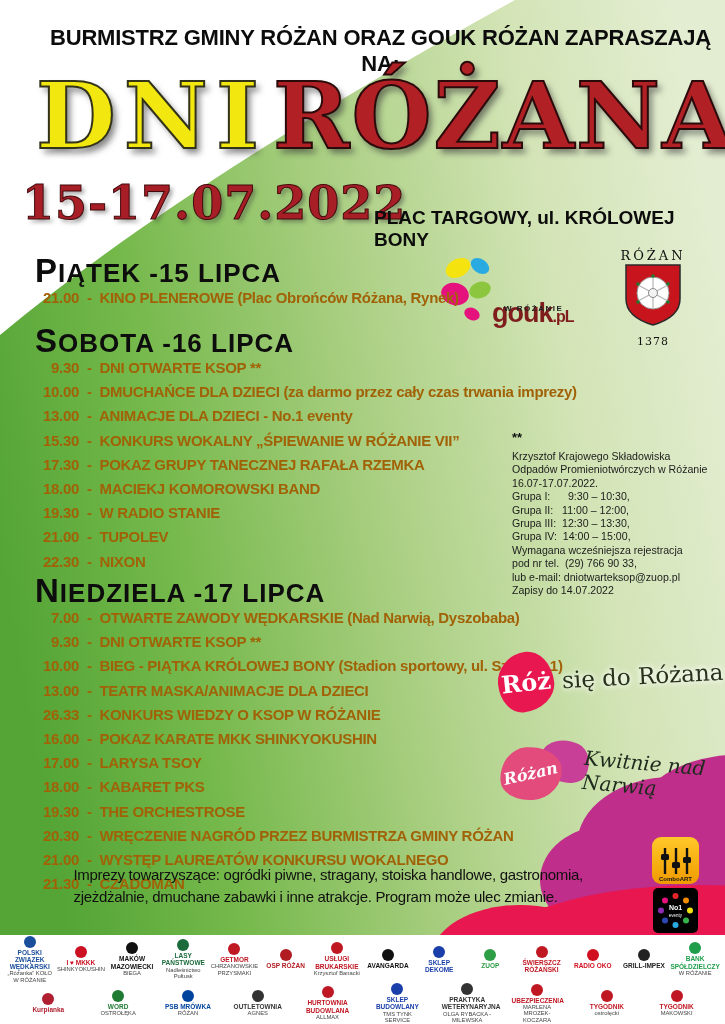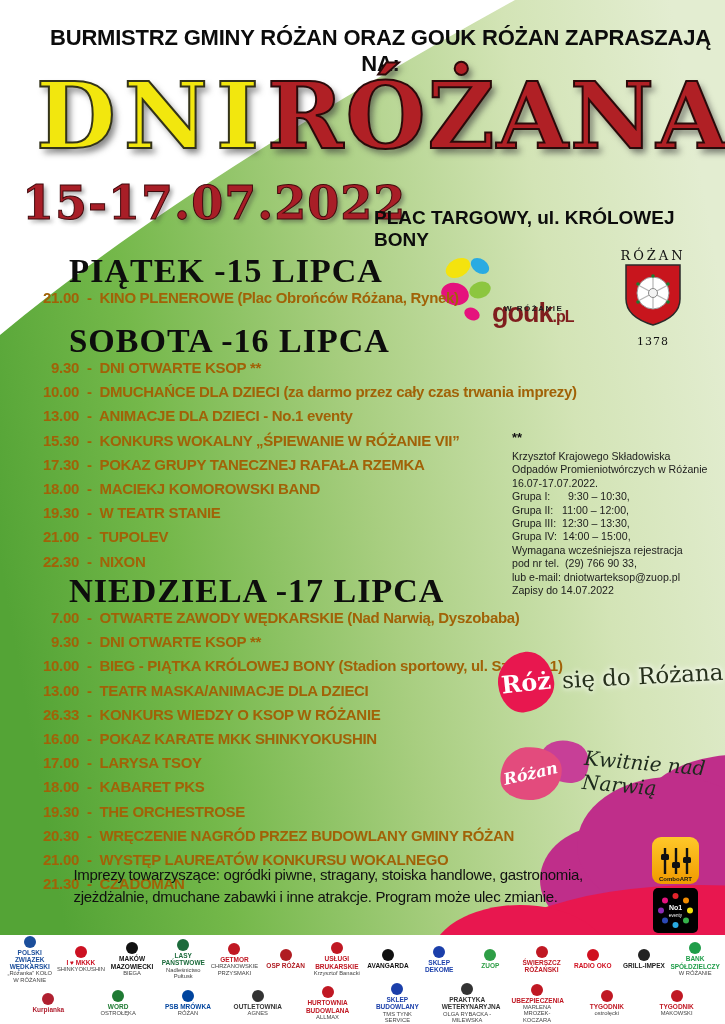--- a/index.html
+++ b/index.html
@@ -4,21 +4,21 @@
 <style>
   html,body{margin:0;padding:0;background:#fff;}
   .poster{position:relative;width:725px;height:1024px;overflow:hidden;
           font-family:"Liberation Sans",sans-serif;background:#fff;}
   .bg{position:absolute;left:0;top:0;z-index:0;}
 
   
   .header-line{position:absolute;top:25px;left:0;right:0;text-align:center;
     font-size:22px;font-weight:bold;color:#0c0c0c;letter-spacing:-0.2px;z-index:1;padding-left:36px;}
   .title-row{position:absolute;top:70px;left:36px;right:32px;display:flex;
-    justify-content:space-between;z-index:1;}
+    justify-content:space-between;z-index:1;gap:6px;}
   .title-word{font-family:"DejaVu Serif",serif;font-weight:700;font-size:92px;line-height:1;
     text-shadow:4px 5px 6px rgba(55,55,55,.6);}
   .title-dni{color:#f2e70e;-webkit-text-stroke:2px #33331a;letter-spacing:8px;}
   .title-rozana{color:#b02025;-webkit-text-stroke:2px #2a0a0a;letter-spacing:2px;}
   .date-text{position:absolute;left:22px;top:180px;z-index:1;
     font-family:"DejaVu Serif",serif;font-weight:700;font-size:46px;line-height:1;
     color:#a81e27;-webkit-text-stroke:1px #40090c;text-shadow:3px 3px 4px rgba(55,55,55,.45);
     letter-spacing:1px;text-align:right;}
   .location-text{position:absolute;left:374px;top:207px;z-index:1;
     font-size:19px;font-weight:bold;color:#0c0c0c;}
@@ -32,22 +32,22 @@
     color:#222;letter-spacing:1.5px;}
   .crest{position:absolute;left:610px;top:248px;width:86px;height:102px;z-index:1;text-align:center;}
   .crest-town{font-family:"DejaVu Serif",serif;font-size:13px;letter-spacing:3px;color:#111;}
   .crest-year{font-family:"DejaVu Serif",serif;font-size:11px;letter-spacing:1px;color:#111;}
 
   
   .day-section{position:absolute;z-index:1;}
   .sec-friday{left:35px;top:252px;}
   .sec-saturday{left:35px;top:322px;}
   .sec-sunday{left:35px;top:572px;}
-  .day-heading{font-family:Liberation Serif, serif;font-weight:700;font-size:34px;
-    letter-spacing:1px;color:#0d0d0d;height:34px;margin-left:34px;}
+  .day-heading{font-family:Liberation Sans, sans-serif;font-weight:700;font-size:26px;
+    letter-spacing:1px;color:#0d0d0d;height:34px;}
   .day-heading::first-letter{font-size:33px;}
   .sched-row{white-space:nowrap;line-height:24.2px;font-size:15px;font-weight:bold;
     letter-spacing:-0.3px;color:#a16207;}
   .sched-time{display:inline-block;width:44px;text-align:right;}
   .sched-sep{margin:0 4px;}
 
   
   .note{position:absolute;left:512px;top:430px;width:208px;z-index:1;}
   .note-marker{font-weight:bold;font-size:13px;color:#111;margin-bottom:5px;}
   .note-line{font-size:10.6px;line-height:13.4px;white-space:pre;color:#1c1c1c;}
@@ -210,21 +210,21 @@
 
         <div class="sched-row">
           <span class="sched-time">18.00</span>
           <span class="sched-sep">-</span>
           <span class="sched-title">MACIEKJ KOMOROWSKI BAND</span>
         </div>
 
         <div class="sched-row">
           <span class="sched-time">19.30</span>
           <span class="sched-sep">-</span>
-          <span class="sched-title">W TEATR STANIE</span>
+          <span class="sched-title">W RADIO STANIE</span>
         </div>
 
         <div class="sched-row">
           <span class="sched-time">21.00</span>
           <span class="sched-sep">-</span>
           <span class="sched-title">TUPOLEV</span>
         </div>
 
         <div class="sched-row">
           <span class="sched-time">22.30</span>
@@ -288,21 +288,21 @@
 
         <div class="sched-row">
           <span class="sched-time">19.30</span>
           <span class="sched-sep">-</span>
           <span class="sched-title">THE ORCHESTROSE</span>
         </div>
 
         <div class="sched-row">
           <span class="sched-time">20.30</span>
           <span class="sched-sep">-</span>
-          <span class="sched-title">WRĘCZENIE NAGRÓD PRZEZ BUDOWLANY GMINY RÓŻAN</span>
+          <span class="sched-title">WRĘCZENIE NAGRÓD PRZEZ BURMISTRZA GMINY RÓŻAN</span>
         </div>
 
         <div class="sched-row">
           <span class="sched-time">21.00</span>
           <span class="sched-sep">-</span>
           <span class="sched-title">WYSTĘP LAUREATÓW KONKURSU WOKALNEGO</span>
         </div>
 
         <div class="sched-row">
           <span class="sched-time">21.30</span>

